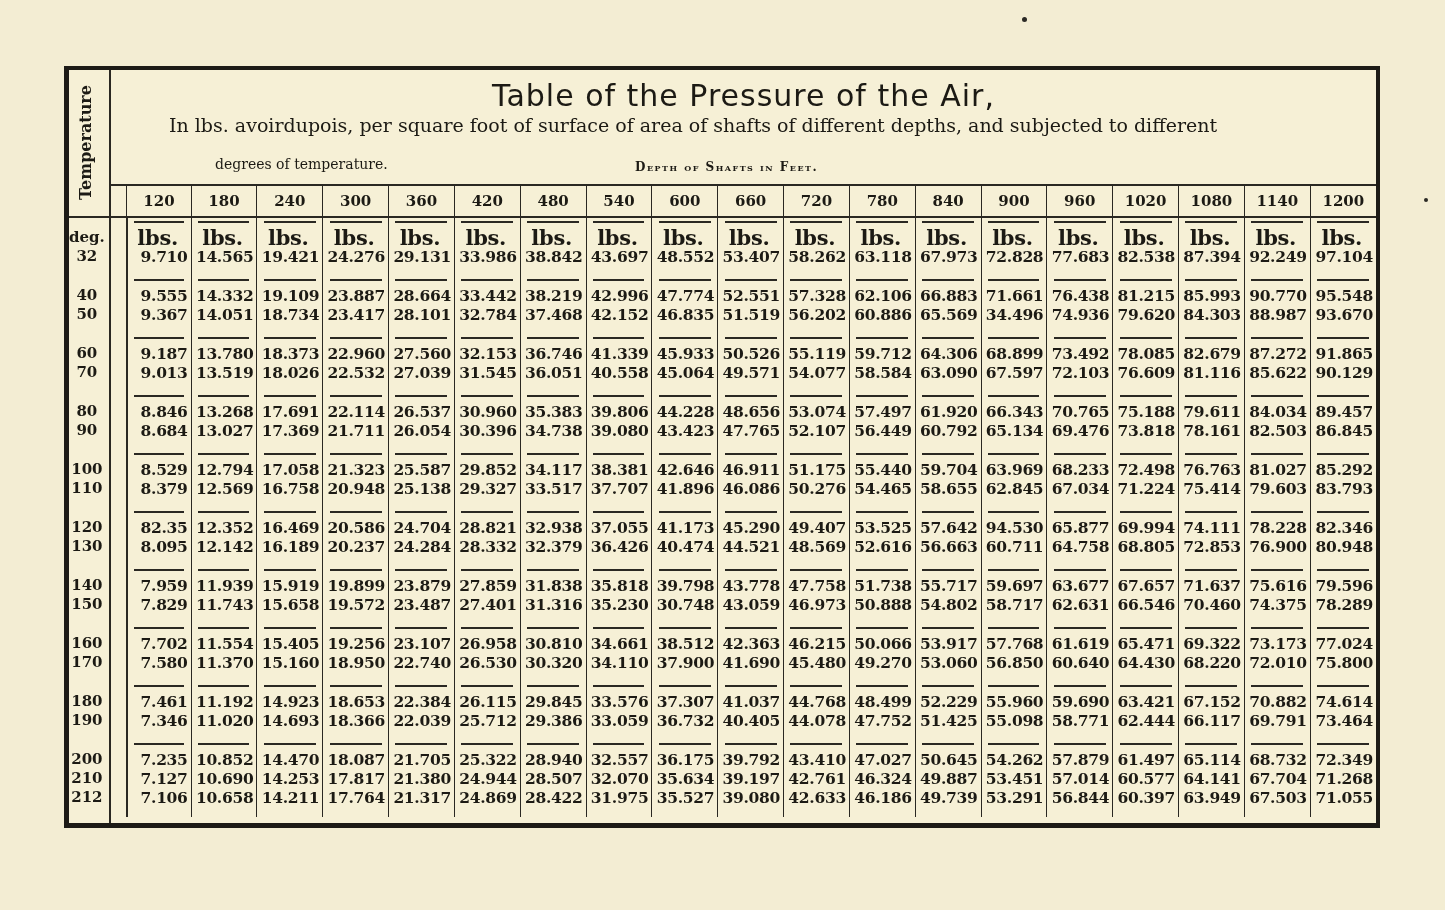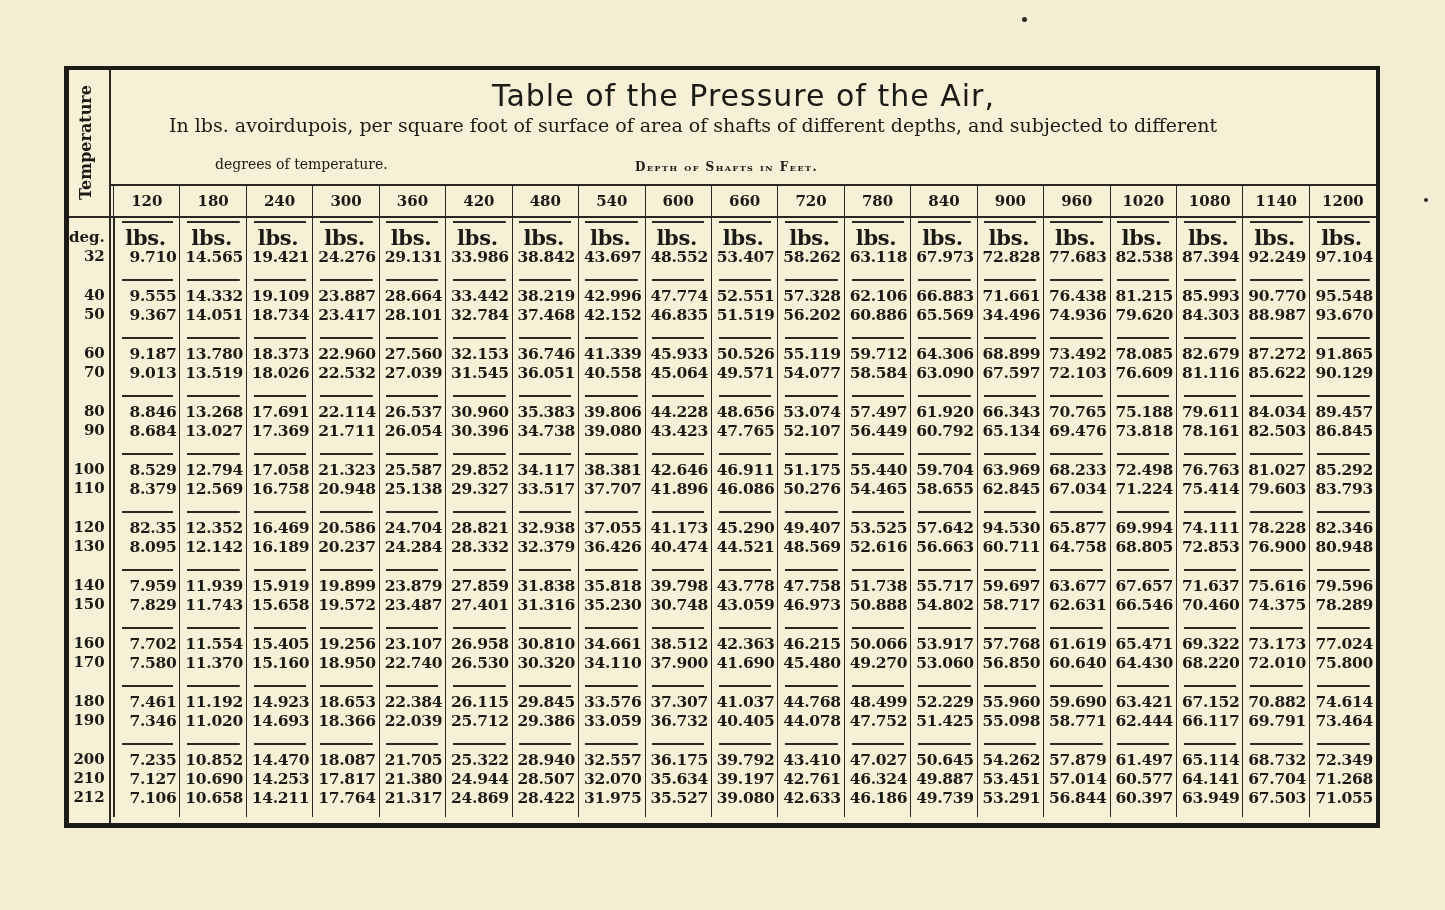--- a/index.html
+++ b/index.html
@@ -51,21 +51,21 @@
     position: absolute; left: 0; top: 116px;
     border-collapse: collapse; table-layout: fixed;
   }
   td, th { padding: 0; font-weight: bold; }
   th.depth {
     height: 30px; font-size: 15px; text-align: center;
     border-left: 1.5px solid #2a2822; border-bottom: 2px solid #2a2822;
   }
   th.corner { border-bottom: 2px solid #2a2822; }
   td.temp {
-    width: 42px; text-align: right; padding-right: 8px; font-size: 15px;
+    width: 42px; text-align: center; padding-right: 21px; font-size: 15px;
     box-sizing: border-box; border-right: 2px solid #2a2822;
   }
   td.cell {
     font-size: 15.5px; text-align: right; padding-right: 3px;
     border-left: 1.5px solid #2a2822; white-space: nowrap;
     font-family: "DejaVu Serif", serif; letter-spacing: -0.3px;
   }
   td.unit { text-align: center; font-size: 21px; }
   tr.gtop td.cell, tr.gtop td.temp { padding-top: 10px; }
   tr.gtop td.cell { background-image: linear-gradient(#2a2822, #2a2822); background-size: 80% 2px; background-position: center 3px; background-repeat: no-repeat; }

